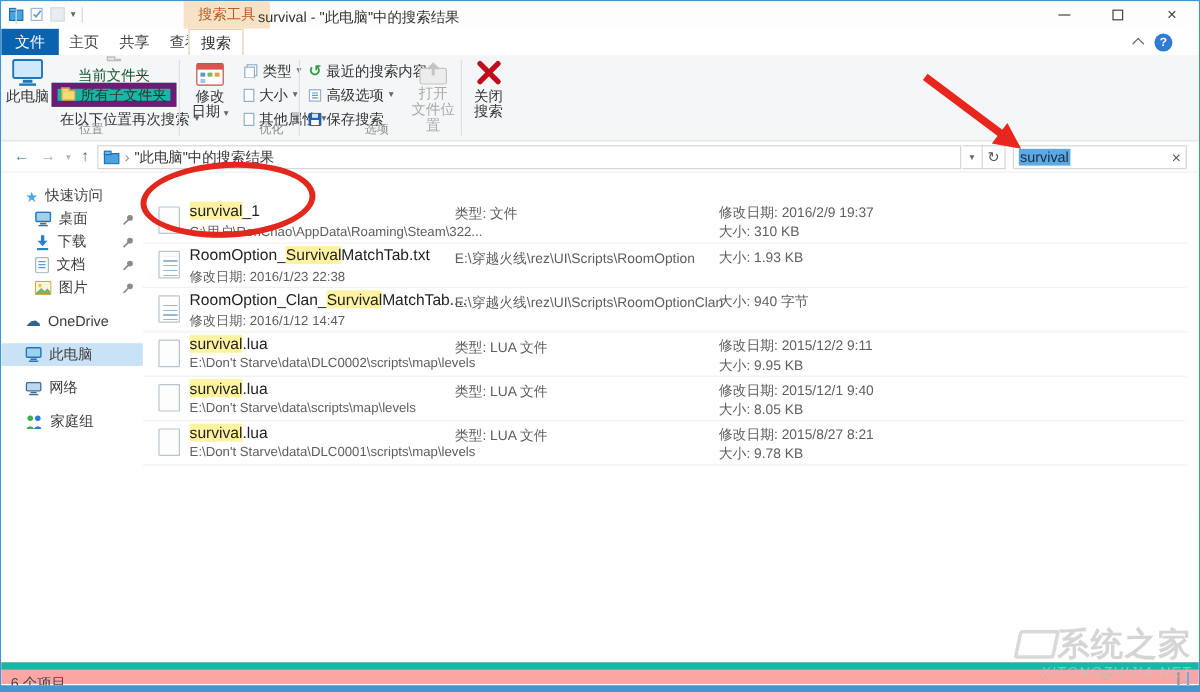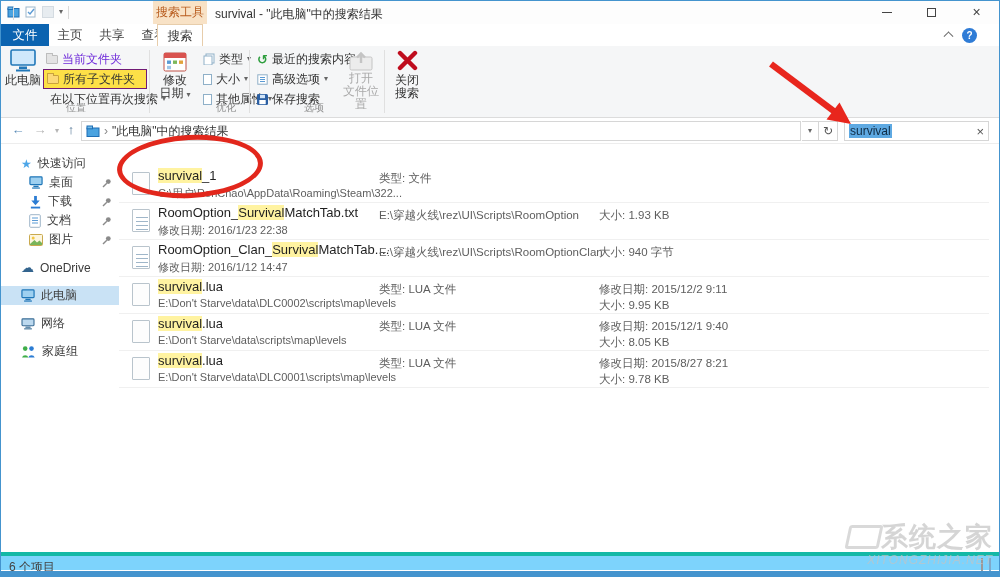--- a/index.html
+++ b/index.html
@@ -6,21 +6,21 @@
   html,body { background:#fff; }
   body { font-family:"Liberation Sans","DejaVu Sans",sans-serif; font-size:12px; color:#333; }
   .window { position:relative; width:1000px; height:577px; border:1px solid #4494ce; border-bottom:6px solid #4494ce; background:#fff; overflow:hidden; }
 
   
   .titlebar { position:absolute; left:0; top:0; width:100%; height:23px; background:#fdfdfd; }
   .qat { position:absolute; left:6px; top:3px; display:flex; align-items:center; gap:5px; height:16px; }
   .qat .sep { width:1px; height:13px; background:#d9d9d9; }
   .qat .ghost { width:12px; height:12px; background:#e7ecf0; border:1px solid #d4dbe1; }
   .caret { font-size:8px; color:#666; line-height:1; }
-  .ctx-tab-header { position:absolute; left:152px; top:0; width:54px; height:23px; background:#f8e2c6; color:#b85c1e; text-align:center; line-height:23px; font-size:12px; }
+  .ctx-tab-header { position:absolute; left:152px; top:0; width:72px; height:23px; background:#f8e2c6; color:#b85c1e; text-align:center; line-height:23px; font-size:12px; }
   .win-title { position:absolute; left:214px; top:5px; font-size:12px; color:#333; white-space:nowrap; }
   .win-ctls { position:absolute; right:0; top:0; display:flex; }
   .win-ctl { width:45px; height:22px; display:flex; align-items:center; justify-content:center; color:#444; }
   .ctl-min-glyph { width:10px; height:1px; background:#444; }
   .ctl-max-glyph { width:9px; height:9px; border:1px solid #444; }
   .ctl-close { font-size:14px; }
 
   
   .tabrow { position:absolute; left:0; top:23px; width:100%; height:22px; background:#fff; }
   .tab { position:absolute; top:0; height:22px; line-height:22px; text-align:center; font-size:12.5px; color:#444; }
@@ -34,22 +34,22 @@
   .help-btn { position:absolute; right:22px; top:4px; width:15px; height:15px; border-radius:50%; background:#2f7cd6; color:#fff; font-size:10px; font-weight:bold; text-align:center; line-height:15px; }
 
   
   .ribbon { position:absolute; left:0; top:45px; width:100%; height:72px; background:#f5f6f7; border-bottom:1px solid #dcdcdc; }
   .rgroup-label { position:absolute; bottom:2px; font-size:10px; color:#8a8a8a; text-align:center; }
   .rsep { position:absolute; top:4px; bottom:4px; width:1px; background:#e0e0e0; }
   .bigbtn { position:absolute; top:2px; height:54px; display:flex; flex-direction:column; align-items:center; text-align:center; font-size:12px; color:#333; line-height:13px; }
   .bigbtn .bicon { height:26px; display:flex; align-items:center; }
   .smallstack { position:absolute; display:flex; flex-direction:column; }
   .smallbtn { height:20px; display:flex; align-items:center; gap:4px; padding:0 3px; font-size:12px; color:#333; white-space:nowrap; }
-  .smallbtn.disabled { color:#6d28d9; }
-  .smallbtn.selected { background:#fde047; border:1px solid #701a75; }
+  .smallbtn.disabled { color:#14532d;flex-direction:column; }
+  .smallbtn.selected { background:#14b8a6; border:5px solid #701a75; }
   .icoFolder { display:inline-block; width:12px; height:9px; background:#fbd978; border:1px solid #caa23d; border-radius:1px; position:relative; }
   .icoFolder::before { content:""; position:absolute; left:-1px; top:-3px; width:5px; height:2px; background:#fbd978; border:1px solid #caa23d; border-bottom:none; }
   .icoFolder.gray { background:#e3e3e3; border-color:#bdbdbd; }
   .icoFolder.gray::before { background:#e3e3e3; border-color:#bdbdbd; }
   .icoPage { display:inline-block; width:9px; height:11px; background:#fff; border:1px solid #8fb0c8; }
   .recent-glyph { color:#2e9e3e; font-weight:bold; font-size:13px; }
 
   
   .addrrow { position:absolute; left:0; top:117px; width:100%; height:26px; background:#fff; border-bottom:1px solid #ededed; }
   .navbtn { position:absolute; top:4px; font-size:13px; color:#5a8bb7; text-align:center; }
@@ -77,21 +77,21 @@
   .frow .ficon { position:absolute; left:13px; top:6px; width:18px; height:23px; background:#fdfdfd; border:1px solid #b9c4cc; border-radius:1px; }
   .frow .ficon.text { background:repeating-linear-gradient(#fff 0 3px, #9fb6c9 3px 4px); background-size:12px 100%; background-position:3px 4px; background-repeat:no-repeat; background-color:#fff; }
   .frow .names { position:absolute; left:39px; top:2px; width:218px; }
   .fname { font-size:13px; color:#1f1f1f; white-space:nowrap; }
   .hl { background:#fff3a1; }
   .fsub { font-size:11px; color:#5e5e5e; margin-top:3px; white-space:nowrap; }
   .fmid { position:absolute; left:260px; top:5px; font-size:11.5px; color:#5e5e5e; white-space:nowrap; }
   .fright { position:absolute; left:480px; top:4px; font-size:11.5px; color:#5e5e5e; line-height:16px; white-space:nowrap; }
 
   
-  .statusbar { position:absolute; left:0; top:551px; width:100%; height:18px; background:#7dd3fc; border-top:4px solid #14b8a6; }
+  .statusbar { position:absolute; left:0; top:551px; width:100%; height:18px; background:#fca5a5; border-top:6px solid #14b8a6; }
   .status-count { position:absolute; left:8px; top:3px; font-size:12px; color:#444; }
   .viewbtns { position:absolute; right:8px; top:3px; display:flex; gap:6px; }
   .view-list-glyph { width:12px; height:12px; border:1px solid #9a9a9a; background:repeating-linear-gradient(#fff 0 2px,#9a9a9a 2px 3px); }
   .view-thumb-glyph { width:12px; height:12px; border:1px solid #7fa8c9; background:#cfe4f5; }
 
   
   .watermark { position:absolute; right:6px; bottom:4px; text-align:right; color:rgba(185,185,185,0.6); pointer-events:none; }
   .watermark .wm-row { display:flex; align-items:center; gap:0; justify-content:flex-end; }
   .wm-logo { width:34px; height:24px; border:3px solid rgba(185,185,185,0.55); border-radius:3px; transform:skewX(-12deg); }
   .wm-text { font-size:27px; font-weight:bold; letter-spacing:1px; }
@@ -372,20 +372,24 @@
     </div>
 
     <div class="filelist">
       <div class="frow">
         <span class="ficon"></span>
         <div class="names">
           <div class="fname"><span></span><span class="hl">survival</span><span>_1</span></div>
           <div class="fsub">C:\用户\RenChao\AppData\Roaming\Steam\322...</div>
         </div>
         <div class="fmid">类型: 文件</div>
+        <div class="fright">
+            <div>修改日期: 2016/2/9 19:37</div>
+            <div>大小: 310 KB</div>
+          </div>
       </div>
       <div class="frow">
         <span class="ficon text"></span>
         <div class="names">
           <div class="fname"><span>RoomOption_</span><span class="hl">Survival</span><span>MatchTab.txt</span></div>
           <div class="fsub">修改日期: 2016/1/23 22:38</div>
         </div>
         <div class="fmid">E:\穿越火线\rez\UI\Scripts\RoomOption</div>
         <div class="fright">
             <div>大小: 1.93 KB</div>

